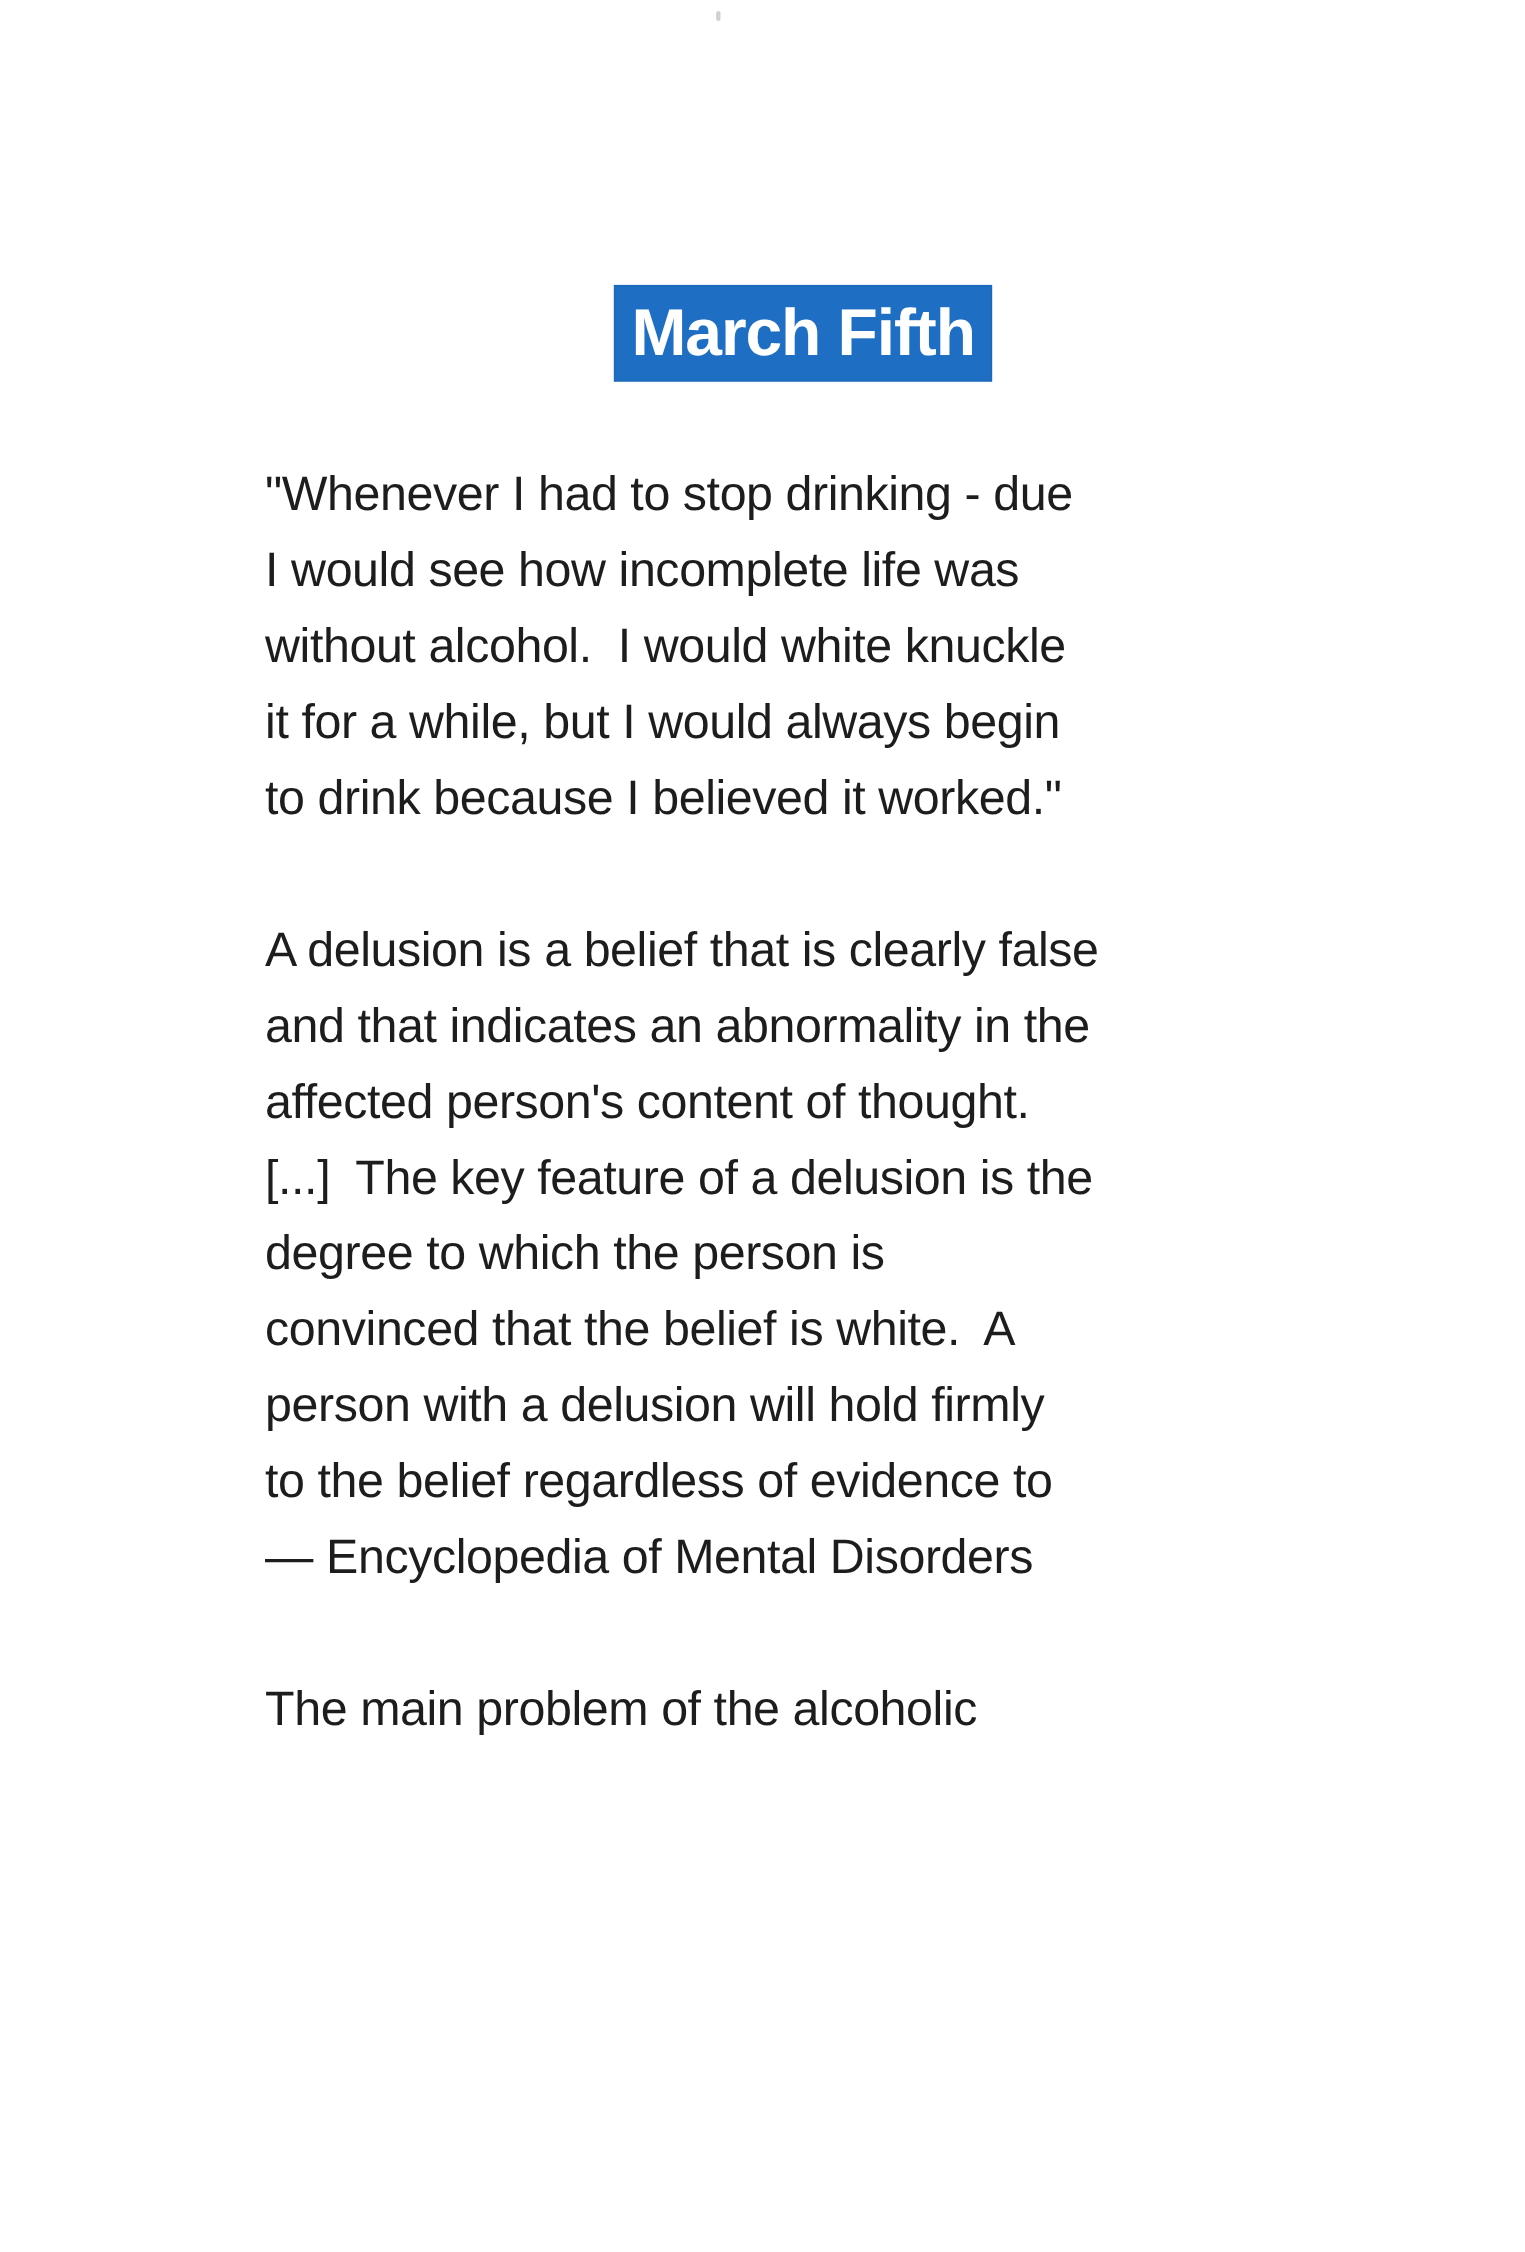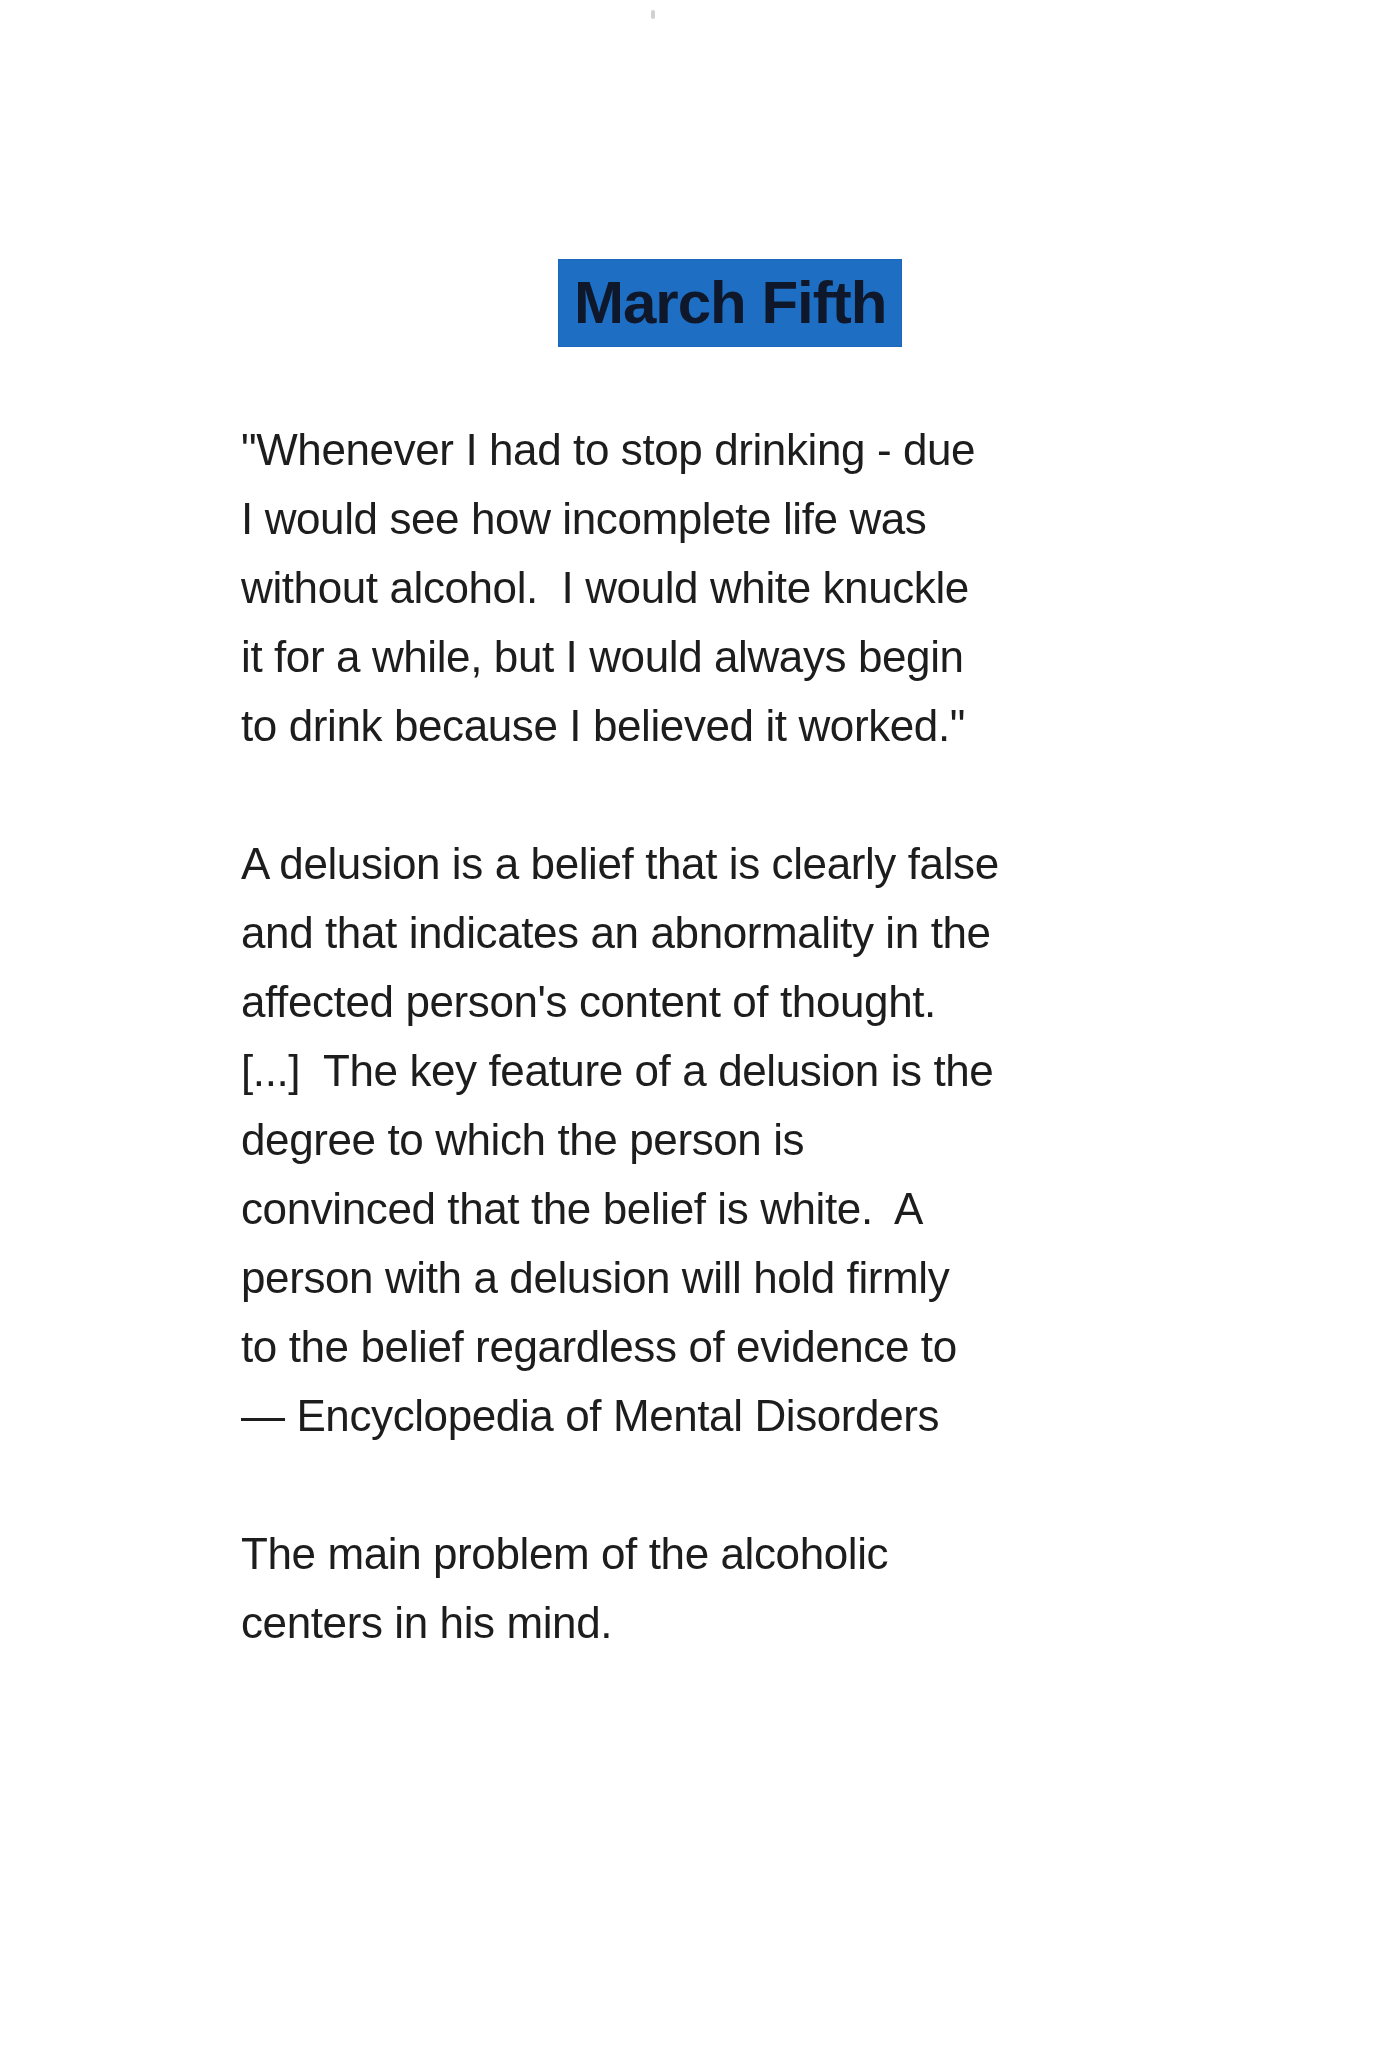--- a/index.html
+++ b/index.html
@@ -29,21 +29,21 @@
     opacity: 0.65;
     border-radius: 2px;
   }
   .title-box {
     position: absolute;
     left: 558px;
     top: 259px;
     height: 88px;
     box-sizing: border-box;
     background: #1e6fc4;
-    color: #0f172a;
+    color: #ffffff;
     font-weight: bold;
     font-size: 60px;
     line-height: 88px;
     padding: 0 16px;
     letter-spacing: -1px;
     white-space: nowrap;
     box-shadow: 0 0 2px rgba(20, 80, 150, 0.6) inset;
   }
   .text-block {
     position: absolute;
@@ -88,17 +88,16 @@
       <div class="line">[...]  The key feature of a delusion is the</div>
       <div class="line">degree to which the person is</div>
       <div class="line">convinced that the belief is white.  A</div>
       <div class="line">person with a delusion will hold firmly</div>
       <div class="line">to the belief regardless of evidence to</div>
       <div class="line">— Encyclopedia of Mental Disorders</div>
     </div>
 
     <div class="para">
       <div class="line">The main problem of the alcoholic</div>
-      <div class="line">centers in his mind.</div>
     </div>
 
   </div>
 </div>
 
 </body></html>

